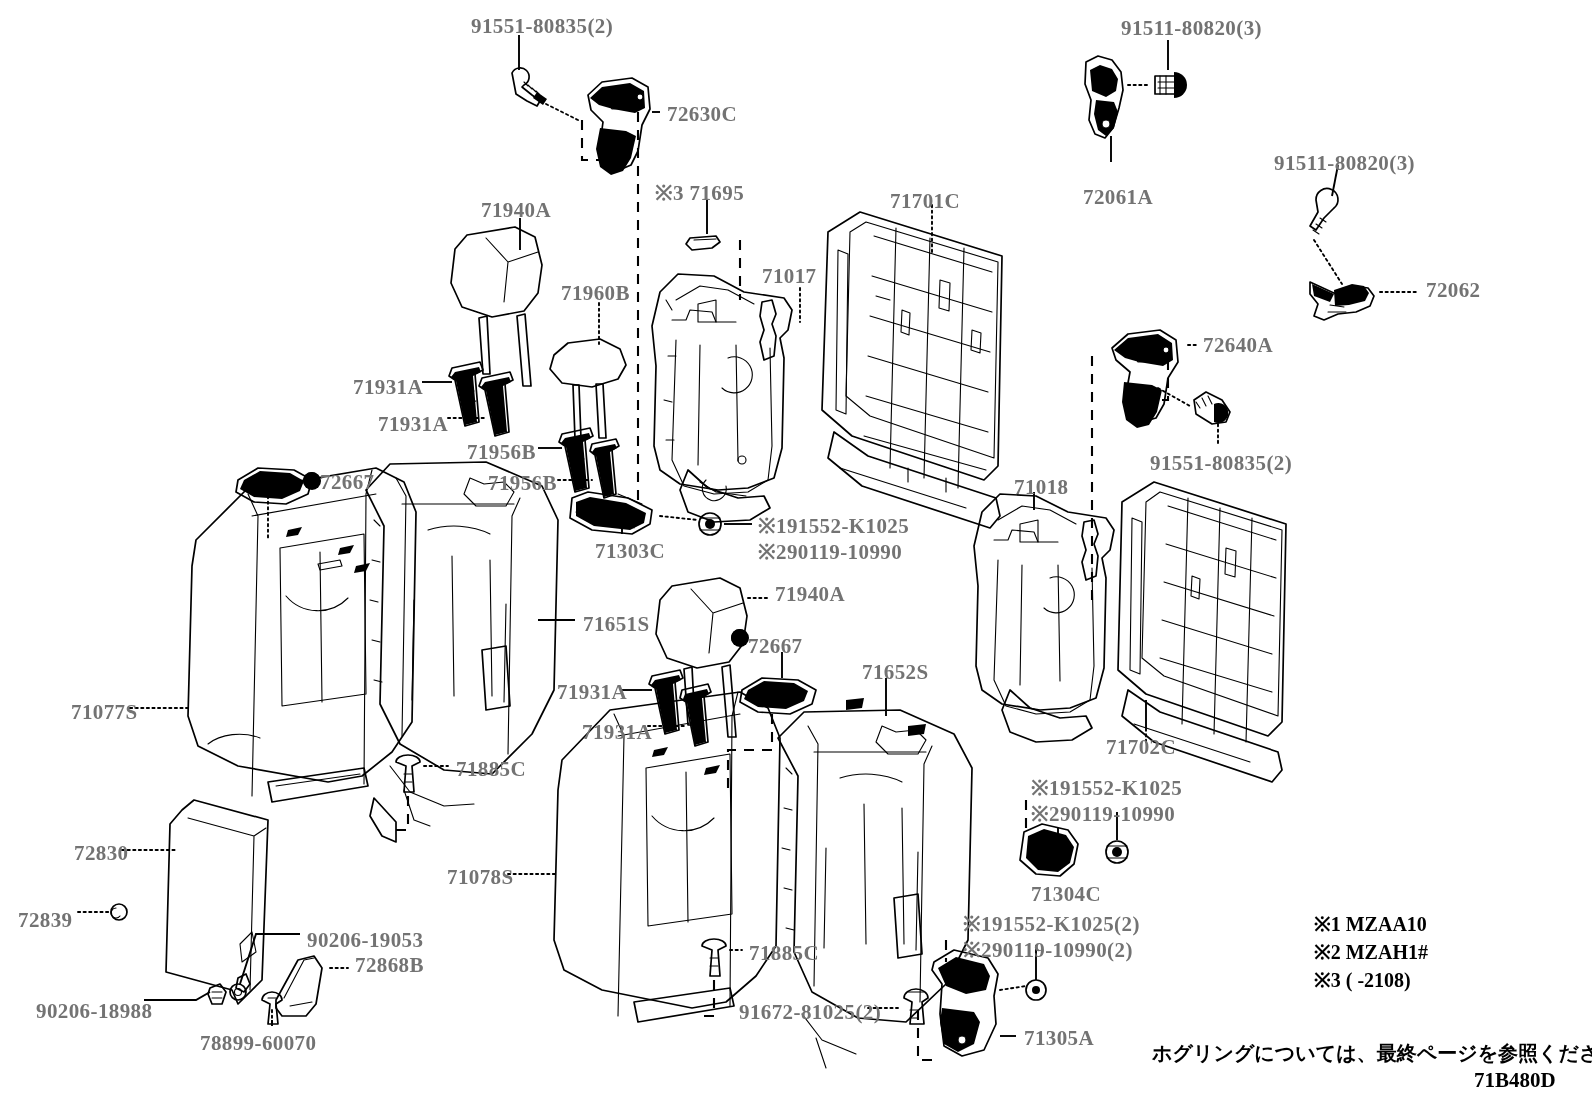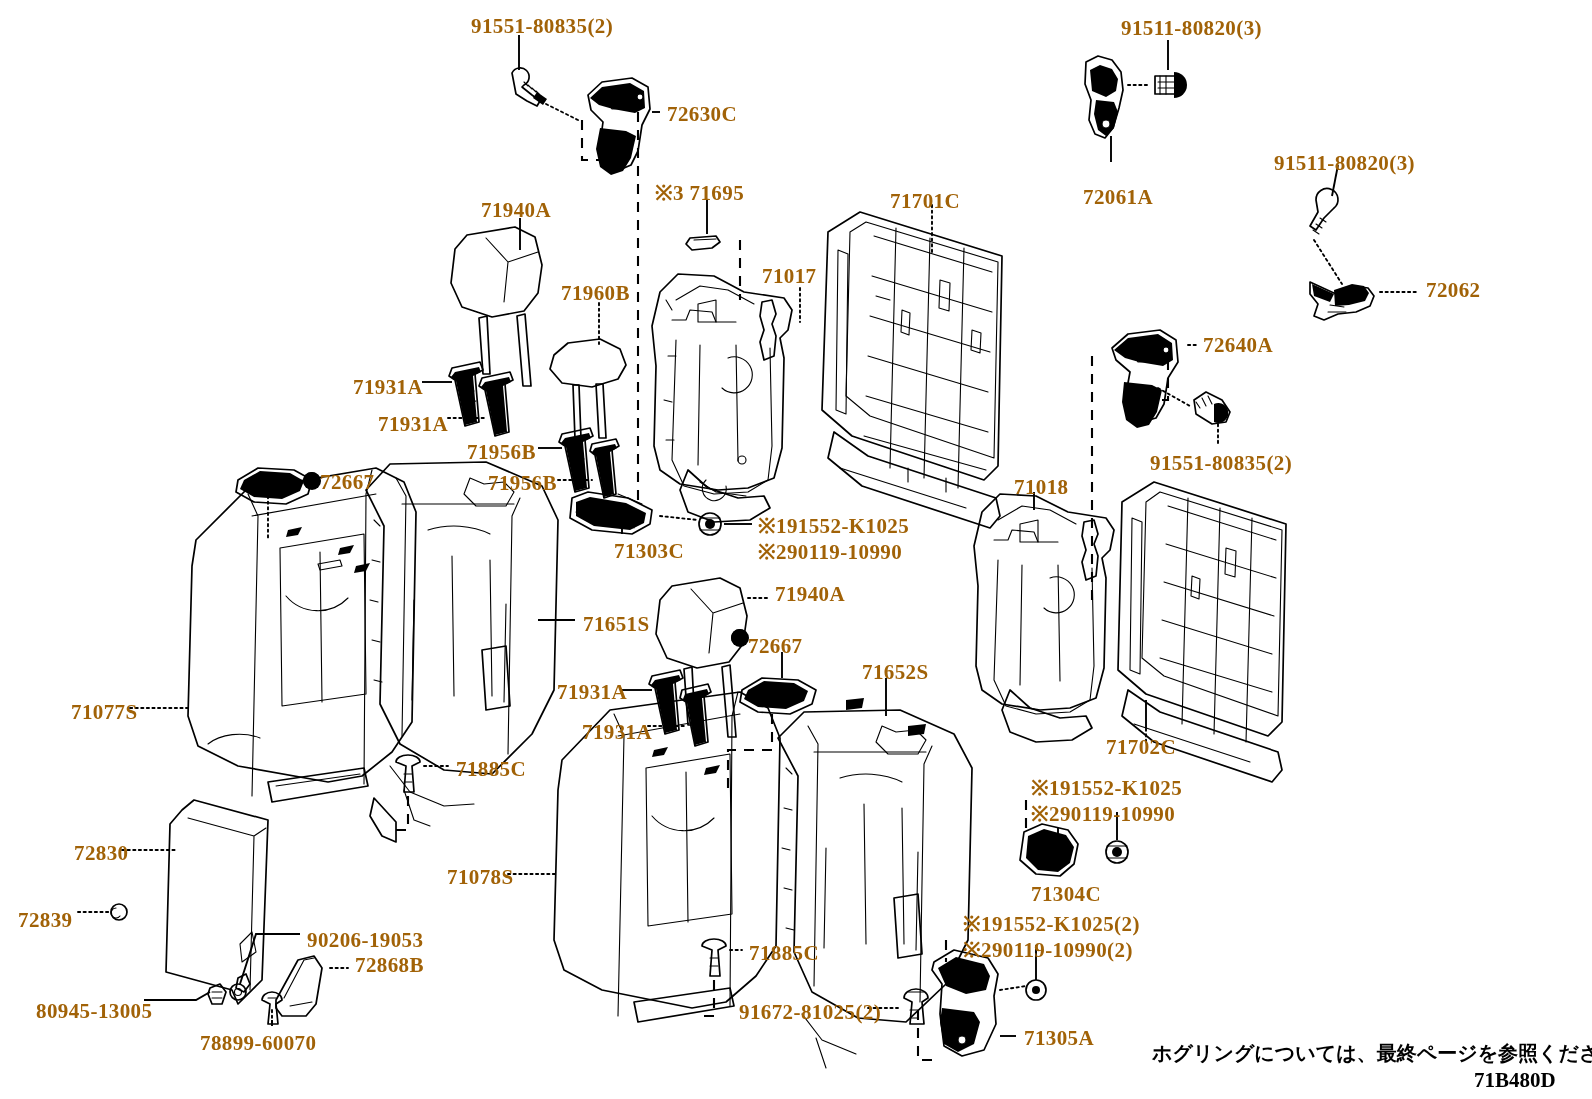--- a/index.html
+++ b/index.html
@@ -9,21 +9,21 @@
     background:#ffffff;
     overflow:hidden;
     font-family:"Liberation Serif", serif;
   }
   #art{position:absolute;left:0;top:0;width:1592px;height:1099px;}
   .lbl{
     position:absolute;
     font-family:"Liberation Serif", serif;
     font-weight:bold;
     font-size:21px;
-    color:#a16207;
+    color:#737373;
     white-space:nowrap;
     letter-spacing:.4px;
   }
   .legend{position:absolute;}
   .legend .row{display:flex;align-items:center;gap:9px;margin-bottom:4px;white-space:nowrap;}
   .legend .dot{
     width:19px;height:19px;border-radius:50%;background:#000;flex:0 0 auto;
   }
   .legend .txt{font-weight:bold;font-size:21px;}
   .legend .jpt{font-family:"DejaVu Sans", sans-serif;font-weight:bold;font-size:21px;}
@@ -436,50 +436,55 @@
       <div class="lbl" style="left: 762px; top: 264px;">71017</div>
       <div class="lbl" style="left: 561px; top: 281px;">71960B</div>
       <div class="lbl" style="left: 353px; top: 375px;">71931A</div>
       <div class="lbl" style="left: 378px; top: 412px;">71931A</div>
       <div class="lbl" style="left: 467px; top: 440px;">71956B</div>
       <div class="lbl" style="left: 488px; top: 471px;">71956B</div>
       <div class="lbl" style="left: 1203px; top: 333px;">72640A</div>
       <div class="lbl" style="left: 1150px; top: 451px;">91551-80835(2)</div>
       <div class="lbl" style="left: 1014px; top: 475px;">71018</div>
       <div class="lbl" style="left: 320px; top: 470px;">72667</div>
-      <div class="lbl" style="left: 595px; top: 539px; margin-left: 19px;">71303C</div>
+      <div class="lbl" style="left: 595px; top: 539px;">71303C</div>
       <div class="lbl" style="left: 758px; top: 511px;">※191552-K1025</div>
       <div class="lbl" style="left: 758px; top: 537px;">※290119-10990</div>
       <div class="lbl" style="left: 583px; top: 612px;">71651S</div>
       <div class="lbl" style="left: 775px; top: 582px;">71940A</div>
       <div class="lbl" style="left: 748px; top: 634px;">72667</div>
       <div class="lbl" style="left: 557px; top: 680px;">71931A</div>
       <div class="lbl" style="left: 582px; top: 720px;">71931A</div>
       <div class="lbl" style="left: 862px; top: 660px;">71652S</div>
       <div class="lbl" style="left: 71px; top: 700px;">71077S</div>
       <div class="lbl" style="left: 456px; top: 757px;">71885C</div>
       <div class="lbl" style="left: 1106px; top: 735px;">71702C</div>
       <div class="lbl" style="left: 1031px; top: 773px;">※191552-K1025</div>
       <div class="lbl" style="left: 1031px; top: 799px;">※290119-10990</div>
       <div class="lbl" style="left: 74px; top: 841px;">72830</div>
       <div class="lbl" style="left: 18px; top: 908px;">72839</div>
       <div class="lbl" style="left: 447px; top: 865px;">71078S</div>
       <div class="lbl" style="left: 307px; top: 928px;">90206-19053</div>
       <div class="lbl" style="left: 355px; top: 953px;">72868B</div>
-      <div class="lbl" style="left: 36px; top: 999px;">80945-13005</div>
+      <div class="lbl" style="left: 36px; top: 999px;">90206-18988</div>
       <div class="lbl" style="left: 200px; top: 1031px;">78899-60070</div>
       <div class="lbl" style="left: 749px; top: 941px;">71885C</div>
       <div class="lbl" style="left: 739px; top: 1000px;">91672-81025(2)</div>
       <div class="lbl" style="left: 1031px; top: 882px;">71304C</div>
       <div class="lbl" style="left: 963px; top: 909px;">※191552-K1025(2)</div>
       <div class="lbl" style="left: 923px; top: 935px; margin-left: 40px;">※290119-10990(2)</div>
       <div class="lbl" style="left: 1024px; top: 1026px;">71305A</div>
     </div>
 
   <div class="bulletdot" style="left:303px;top:472px;"></div>
   <div class="bulletdot" style="left:731px;top:629px;"></div>
 
 
+  <div class="notes" style="left:1314px;top:910px;">
+    <span class="nrow">※1 MZAA10</span>
+    <span class="nrow">※2 MZAH1#</span>
+    <span class="nrow">※3 (      -2108)</span>
+  </div>
 
   <div class="footer-jp" style="left:1152px;top:1040px;">ホグリングについては、最終ページを参照ください</div>
   <div class="diagcode" style="left:1474px;top:1068px;">71B480D</div>
 
 </div>
 
 </body></html>

